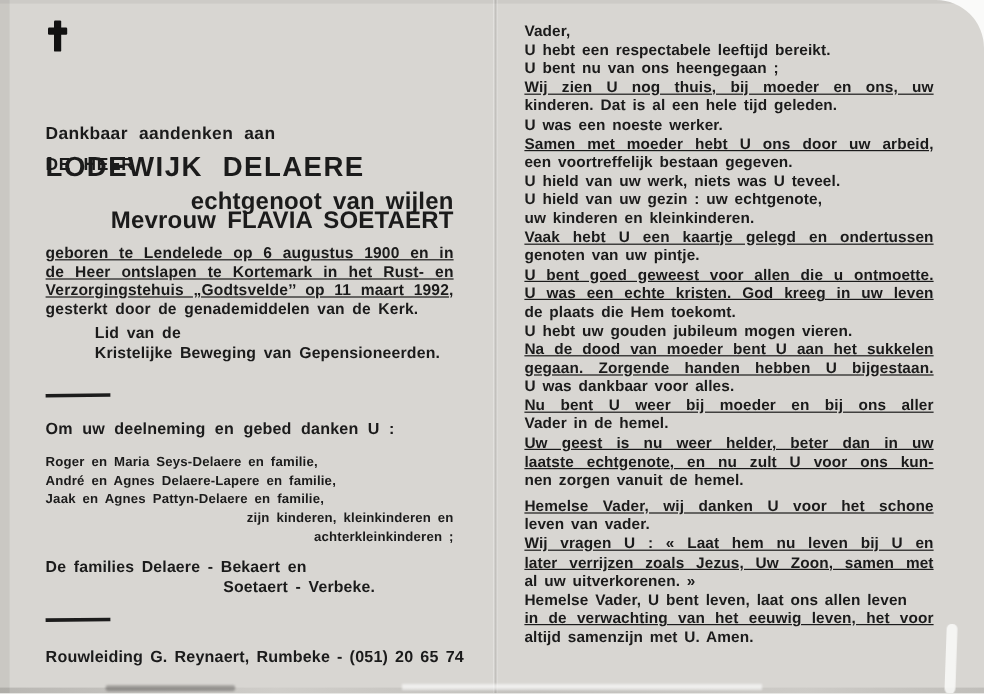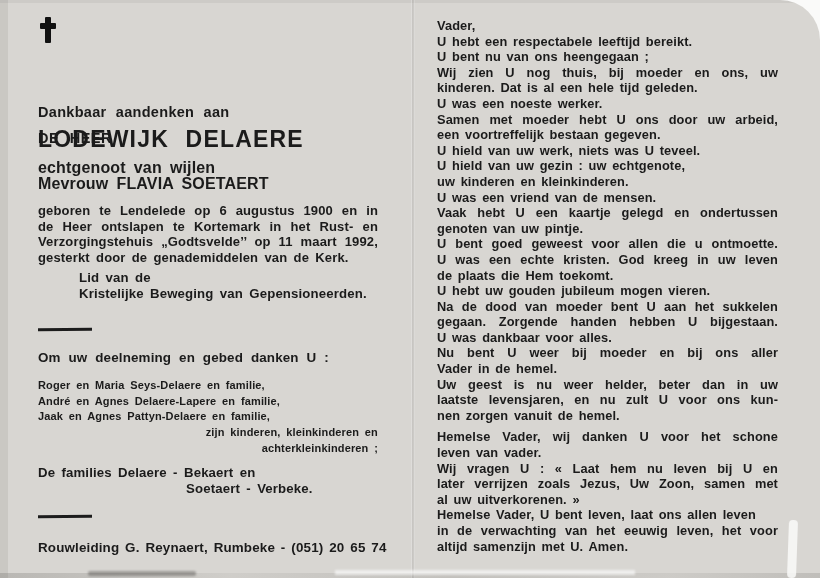--- a/index.html
+++ b/index.html
@@ -26,26 +26,26 @@
   .sliver-br{position:absolute;left:788px;top:520px;width:9px;height:58px;background:rgba(250,250,249,.85);transform:rotate(2deg);border-radius:4px;filter:blur(.4px);}
 
   
   .cross{position:absolute;left:40px;top:17px;width:16px;height:26px;}
   .cross .v{position:absolute;left:5px;top:0;width:6px;height:26px;background:#111;border-radius:1px;}
   .cross .h{position:absolute;left:0;top:6px;width:16px;height:6px;background:#111;border-radius:1px;}
 
   
   .blk{position:absolute;left:38px;width:340px;}
   .line{line-height:15.5px;word-spacing:2.5px;letter-spacing:.15px;white-space:nowrap;}
-  .just{white-space:normal;text-align:justify;text-align-last:justify;}
+  .just{white-space:normal;text-align:justify;text-align-last:justify;text-decoration:underline;}
 
   .l-intro{top:64px;font-size:14.5px;word-spacing:5px;letter-spacing:.3px;margin-top:41px;}
   .l-honorific{top:99px;font-size:14.5px;word-spacing:6px;letter-spacing:.5px;margin-top:32px;}
   .l-name{top:126px;font-size:23px;letter-spacing:1.2px;word-spacing:9px;white-space:nowrap;}
-  .l-spouse{top:160px;font-size:16px;}
+  .l-spouse{top:160px;font-size:20px;text-align:right;}
   .l-spouse .line{line-height:16px;word-spacing:3.5px;}
   .l-life{top:203px;font-size:13px;}
   .l-member{top:270px;font-size:13.2px;margin-left:41px;}
   .l-ack{top:350px;font-size:13.4px;word-spacing:4px;}
   .l-family{top:378px;font-size:11px;}
   .l-family .line{line-height:15.7px;}
   .l-families{top:465px;font-size:13.2px;}
   .l-families .line{line-height:16px;}
   .l-service{top:540px;font-size:13.4px;word-spacing:2px;}
 
@@ -128,34 +128,33 @@
           <div class="line">U hebt een respectabele leeftijd bereikt.</div>
           <div class="line">U bent nu van ons heengegaan ;</div>
           <div class="line just">Wij zien U nog thuis, bij moeder en ons, uw</div>
           <div class="line">kinderen. Dat is al een hele tijd geleden.</div>
           <div class="line">U was een noeste werker.</div>
           <div class="line just">Samen met moeder hebt U ons door uw arbeid,</div>
           <div class="line">een voortreffelijk bestaan gegeven.</div>
           <div class="line">U hield van uw werk, niets was U teveel.</div>
           <div class="line">U hield van uw gezin : uw echtgenote,</div>
           <div class="line">uw kinderen en kleinkinderen.</div>
-          <div class="line">U was een vriend van de mensen.</div>
           <div class="line just">Vaak hebt U een kaartje gelegd en ondertussen</div>
           <div class="line">genoten van uw pintje.</div>
           <div class="line just">U bent goed geweest voor allen die u ontmoette.</div>
           <div class="line just">U was een echte kristen. God kreeg in uw leven</div>
           <div class="line">de plaats die Hem toekomt.</div>
           <div class="line">U hebt uw gouden jubileum mogen vieren.</div>
           <div class="line just">Na de dood van moeder bent U aan het sukkelen</div>
           <div class="line just">gegaan. Zorgende handen hebben U bijgestaan.</div>
           <div class="line">U was dankbaar voor alles.</div>
           <div class="line just">Nu bent U weer bij moeder en bij ons aller</div>
           <div class="line">Vader in de hemel.</div>
           <div class="line just">Uw geest is nu weer helder, beter dan in uw</div>
-          <div class="line just">laatste levensjaren, en nu zult U voor ons kun-</div>
+          <div class="line just">laatste echtgenote, en nu zult U voor ons kun-</div>
           <div class="line">nen zorgen vanuit de hemel.</div>
         </div>
       <div class="para-2">
           <div class="line just">Hemelse Vader, wij danken U voor het schone</div>
           <div class="line">leven van vader.</div>
           <div class="line just">Wij vragen U : « Laat hem nu leven bij U en</div>
           <div class="line just">later verrijzen zoals Jezus, Uw Zoon, samen met</div>
           <div class="line">al uw uitverkorenen. »</div>
           <div class="line">Hemelse Vader, U bent leven, laat ons allen leven</div>
           <div class="line just">in de verwachting van het eeuwig leven, het voor</div>

